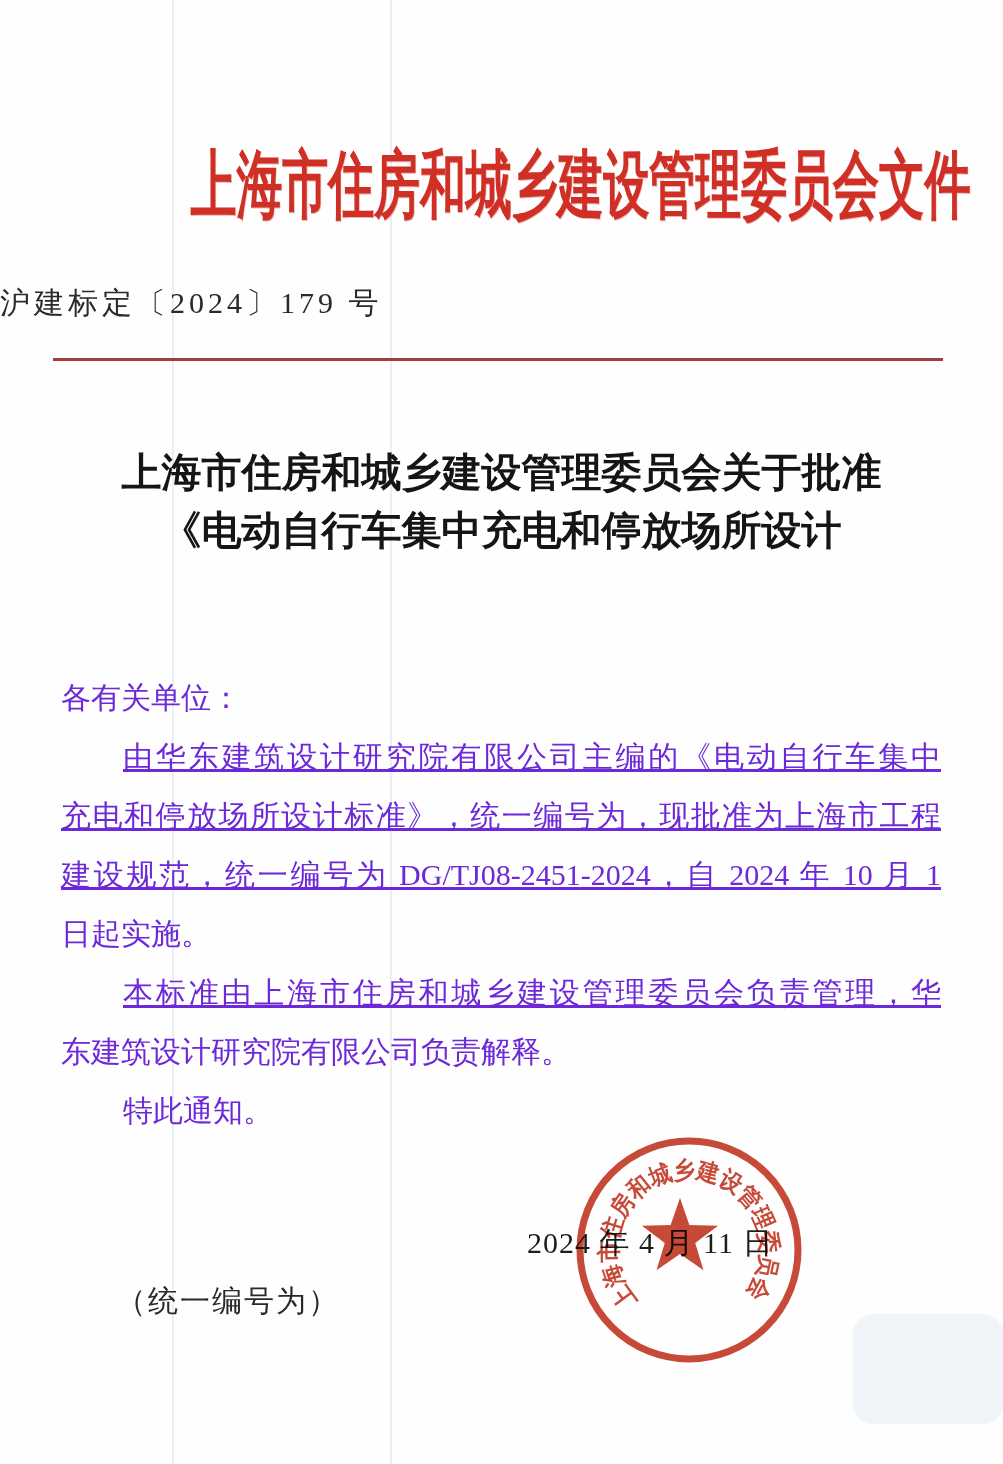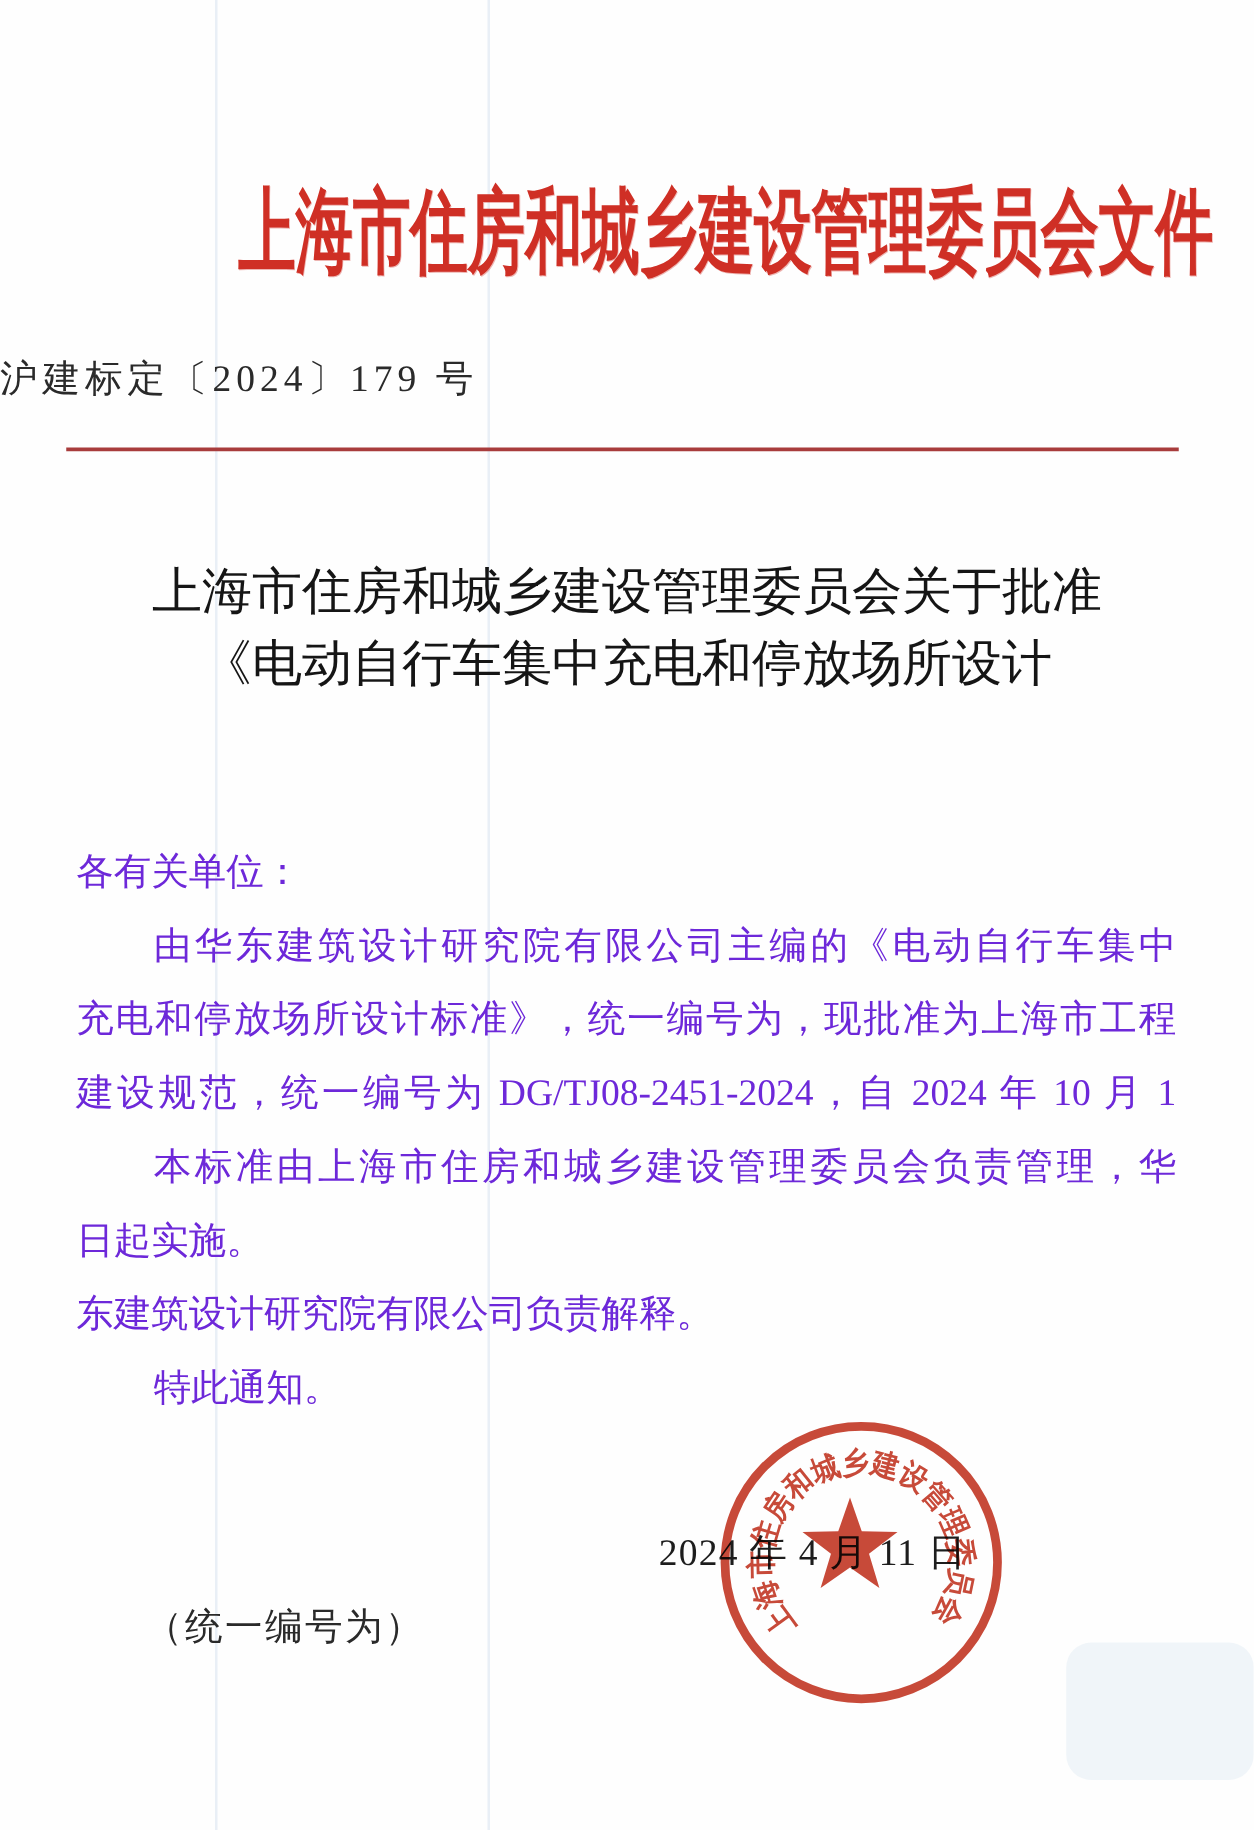--- a/index.html
+++ b/index.html
@@ -39,37 +39,38 @@
     letter-spacing: 4px;
     color: #2a2a2a;
   }
   .red-rule {
     position: absolute; top: 358px; left: 53px; width: 890px; height: 3px;
     background: #a83c3c;
   }
   .notice-title {
     position: absolute; top: 444px; left: 0; width: 100%;
     text-align: center;
-    font-size: 40px; font-weight: normal;
+    font-size: 40px; font-weight: bold;
     line-height: 58px;
     color: #151515;
   }
   .body-block {
     position: absolute; top: 668px; left: 61px; width: 880px;
     font-size: 30px;
     color: #6d28d9;
   }
   .bline {
     height: 59px; line-height: 59px;
     white-space: nowrap;
   }
   .bline.full {
     white-space: normal;
     text-align: justify;
     text-align-last: justify;
+    text-decoration: underline;
   }
   .bline.indent { text-indent: 62px; }
   .sign-date {
     position: absolute; left: 527px; top: 1222px;
     font-size: 30px; line-height: 42px;
     letter-spacing: 1px;
     color: #1d1d1d;
   }
   .footer-note {
     position: absolute; left: 116px; top: 1281px;
@@ -100,22 +101,22 @@
 <div class="notice-title">
   <div>上海市住房和城乡建设管理委员会关于批准</div>
   <div>《电动自行车集中充电和停放场所设计</div>
 </div>
 
 <div class="body-block">
   <div class="bline">各有关单位：</div>
   <div class="bline full indent">由华东建筑设计研究院有限公司主编的《电动自行车集中</div>
   <div class="bline full">充电和停放场所设计标准》，统一编号为，现批准为上海市工程</div>
   <div class="bline full">建设规范，统一编号为 DG/TJ08-2451-2024，自 2024 年 10 月 1</div>
+  <div class="bline">日起实施。</div>
   <div class="bline full indent">本标准由上海市住房和城乡建设管理委员会负责管理，华</div>
-  <div class="bline">日起实施。</div>
   <div class="bline">东建筑设计研究院有限公司负责解释。</div>
   <div class="bline indent">特此通知。</div>
 </div>
 
 <div class="sign-date">2024 年 4 月 11 日</div>
 
 <svg class="seal" viewBox="-120 -120 240 240" xmlns="http://www.w3.org/2000/svg" xmlns:xlink="http://www.w3.org/1999/xlink">
   <defs>
     <path id="seal-arc" d="M -50.9 50.9 A 72 72 0 1 1 50.9 50.9" fill="none"></path>
   </defs>

